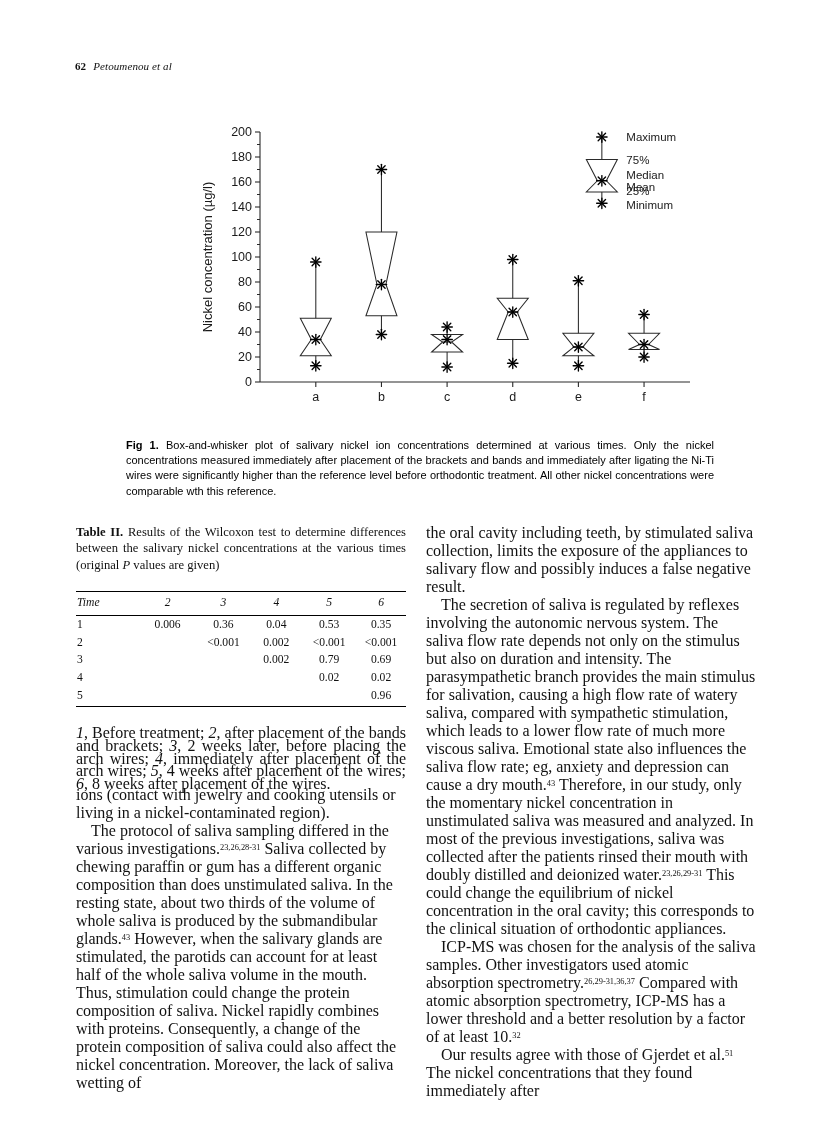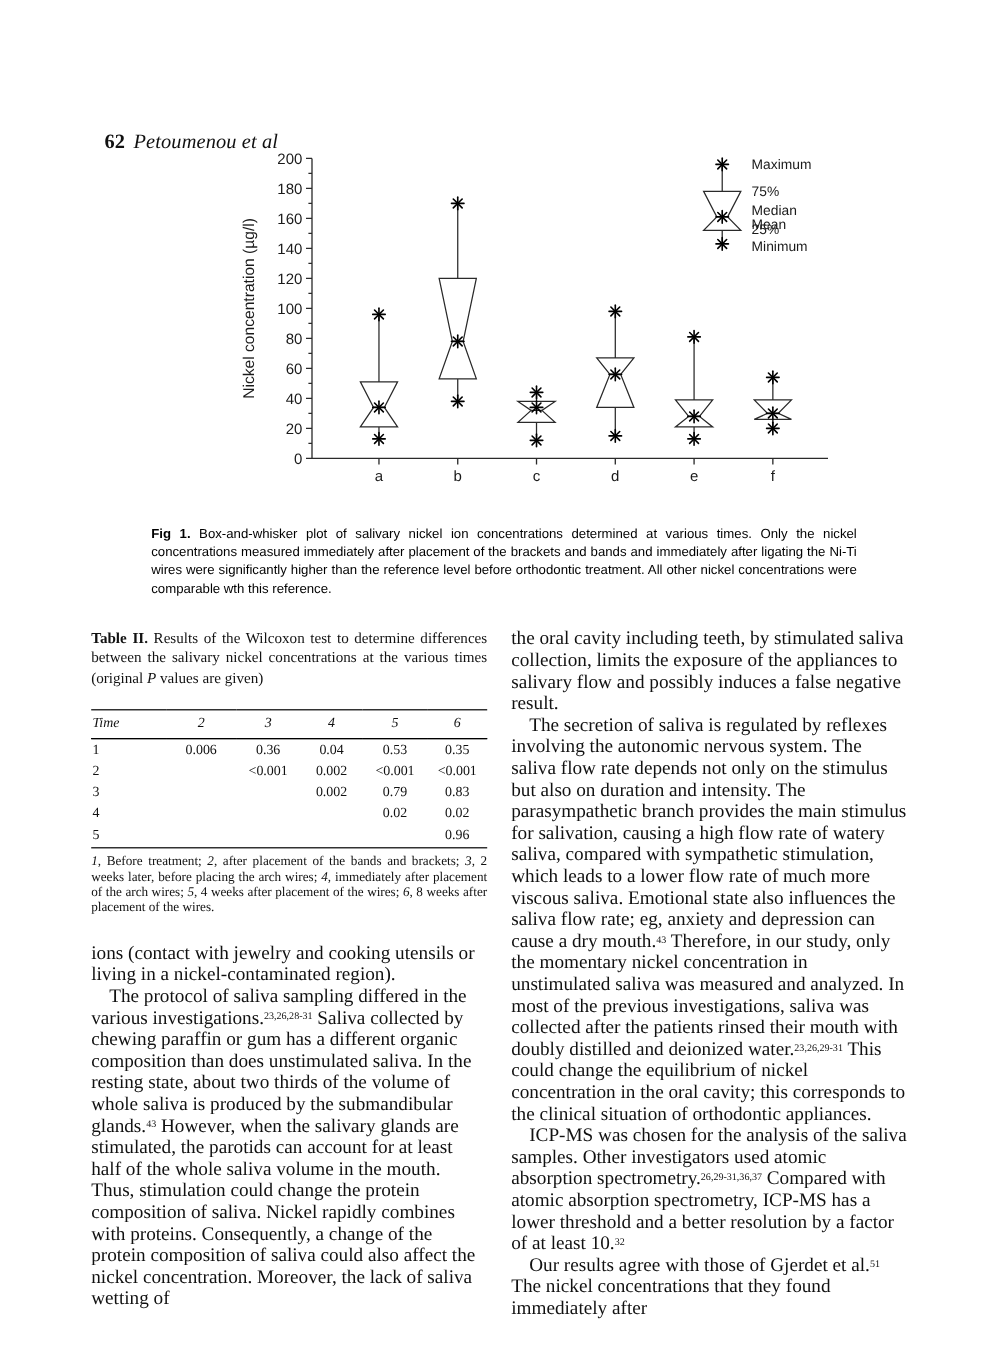--- a/index.html
+++ b/index.html
@@ -26,24 +26,23 @@
   
   .runhead {
     position: absolute;
     left: 75px;
     top: 60px;
     width: 690px;
     height: 40px;
   }
   .runhead-left {
     position: absolute;
-    left: 12px; top: 0;
-    font-size: 17px;
+    left: 0; top: 0;
+    font-size: 11px;
     letter-spacing: 0.1px;
-    margin-top: 48px;
   }
   .runhead-pageno {
     font-weight: bold;
     font-style: normal;
     margin-right: 7px;
   }
   .runhead-authors {
     font-style: italic;
   }
   .runhead-right {
@@ -125,24 +124,24 @@
   }
   table.wilcoxon tbody tr:last-child td {
     padding-bottom: 3px;
   }
   .tbl-rule-bottom {
     border-top: 1.1px solid #000;
     width: 330px;
     margin-top: 0px;
   }
   .tbl-foot {
-    font-size: 11px;
+    font-size: 16px;
     line-height: 12.6px;
     text-align: justify;
-    margin-top: 5px;
+    margin-top: 20px;
     width: 330px;
   }
   .tbl-foot i { font-style: italic; }
 
   .body-text p {
     margin: 0;
     text-indent: 0;
   }
   .body-text p.indent { text-indent: 15px; }
   .body-text sup {
@@ -421,21 +420,21 @@
             <td>0.002</td>
             <td>&lt;0.001</td>
             <td>&lt;0.001</td>
           </tr>
           <tr>
             <td class="c-time">3</td>
             <td></td>
             <td></td>
             <td>0.002</td>
             <td>0.79</td>
-            <td>0.83</td>
+            <td>0.69</td>
           </tr>
           <tr>
             <td class="c-time">4</td>
             <td></td>
             <td></td>
             <td></td>
             <td>0.02</td>
             <td>0.02</td>
           </tr>
           <tr>

